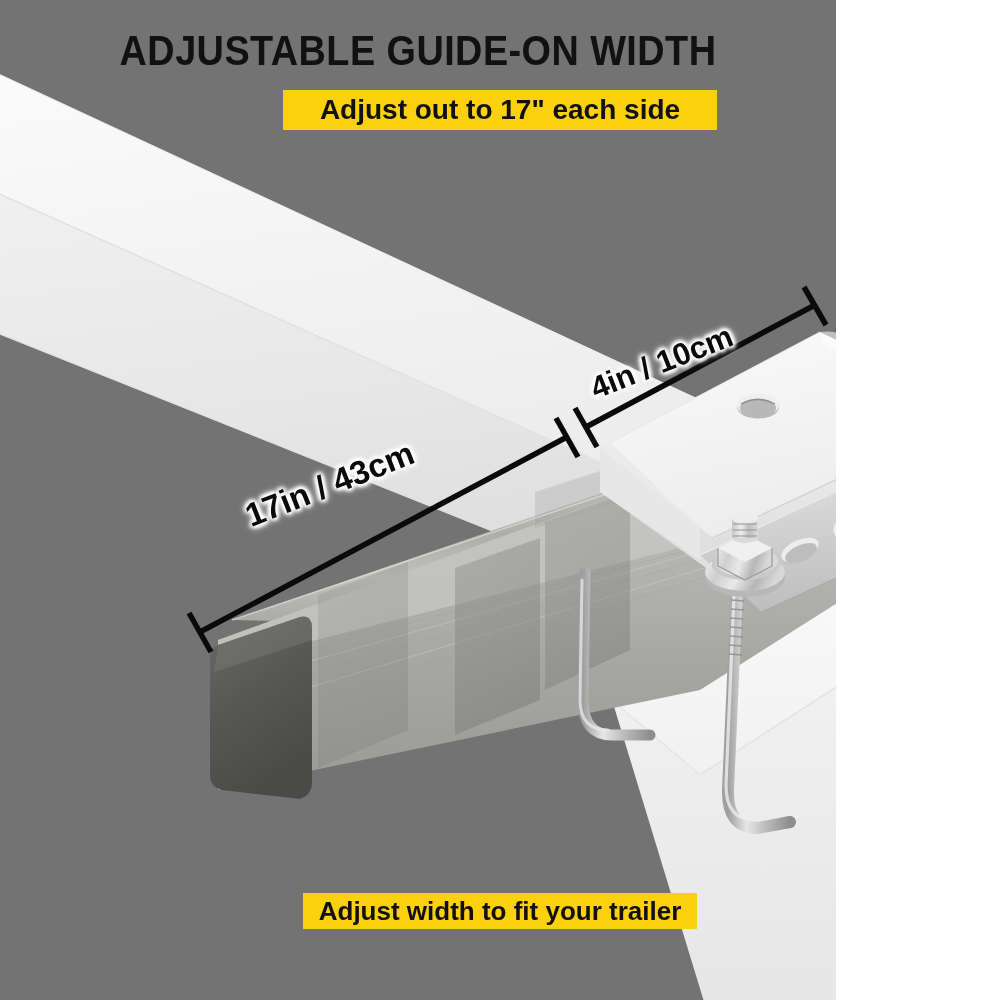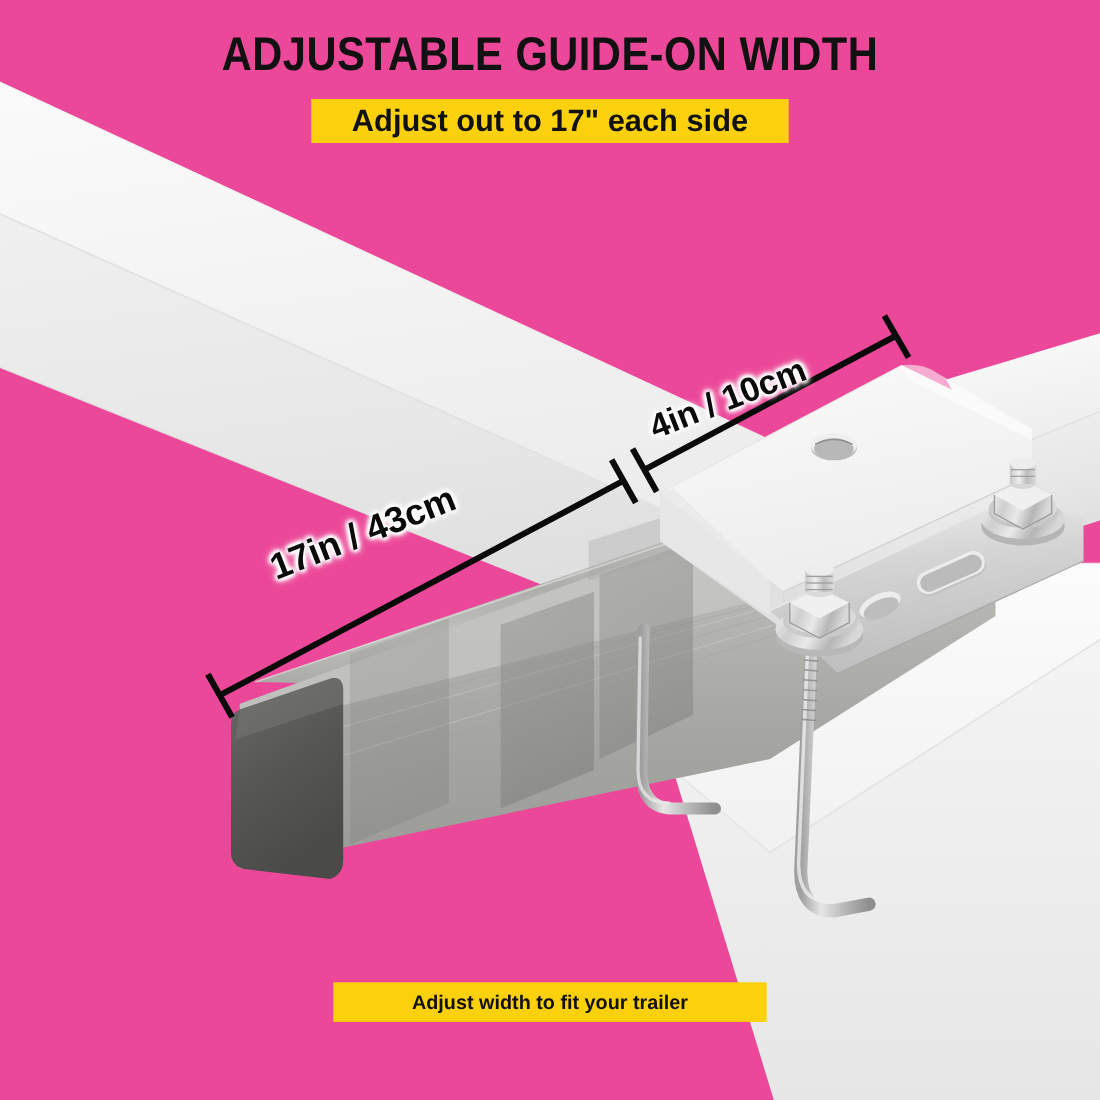--- a/index.html
+++ b/index.html
@@ -3,23 +3,23 @@
 <meta charset="utf-8">
 <title>Adjustable Guide-On Width</title>
 <style>
   html,body{margin:0;padding:0;background:#ffffff;}
   body{
     font-family:"Liberation Sans", sans-serif;
     -webkit-font-smoothing:antialiased;
   }
   #stage{
     position:relative;
-    width:1000px;
+    width:836px;
     height:1000px;
-    background:#ec4899;
+    background:#737373;
     overflow:hidden;
   }
   #art{
     position:absolute;
     inset:0;
     width:1000px;
     height:1000px;
   }
 
   
@@ -56,21 +56,21 @@
     top:90px;
     width:434px;
     height:40px;
     font-size:28px;
   }
   .banner-bottom{
     left:303px;
     top:893px;
     width:394px;
     height:36px;
-    font-size:18px;
+    font-size:26px;
   }
 
   
   .dim-label{
     position:absolute;
     font-family:"Liberation Sans", sans-serif;
     font-weight:bold;
     color:#0a0a0a;
     white-space:nowrap;
     text-shadow:

